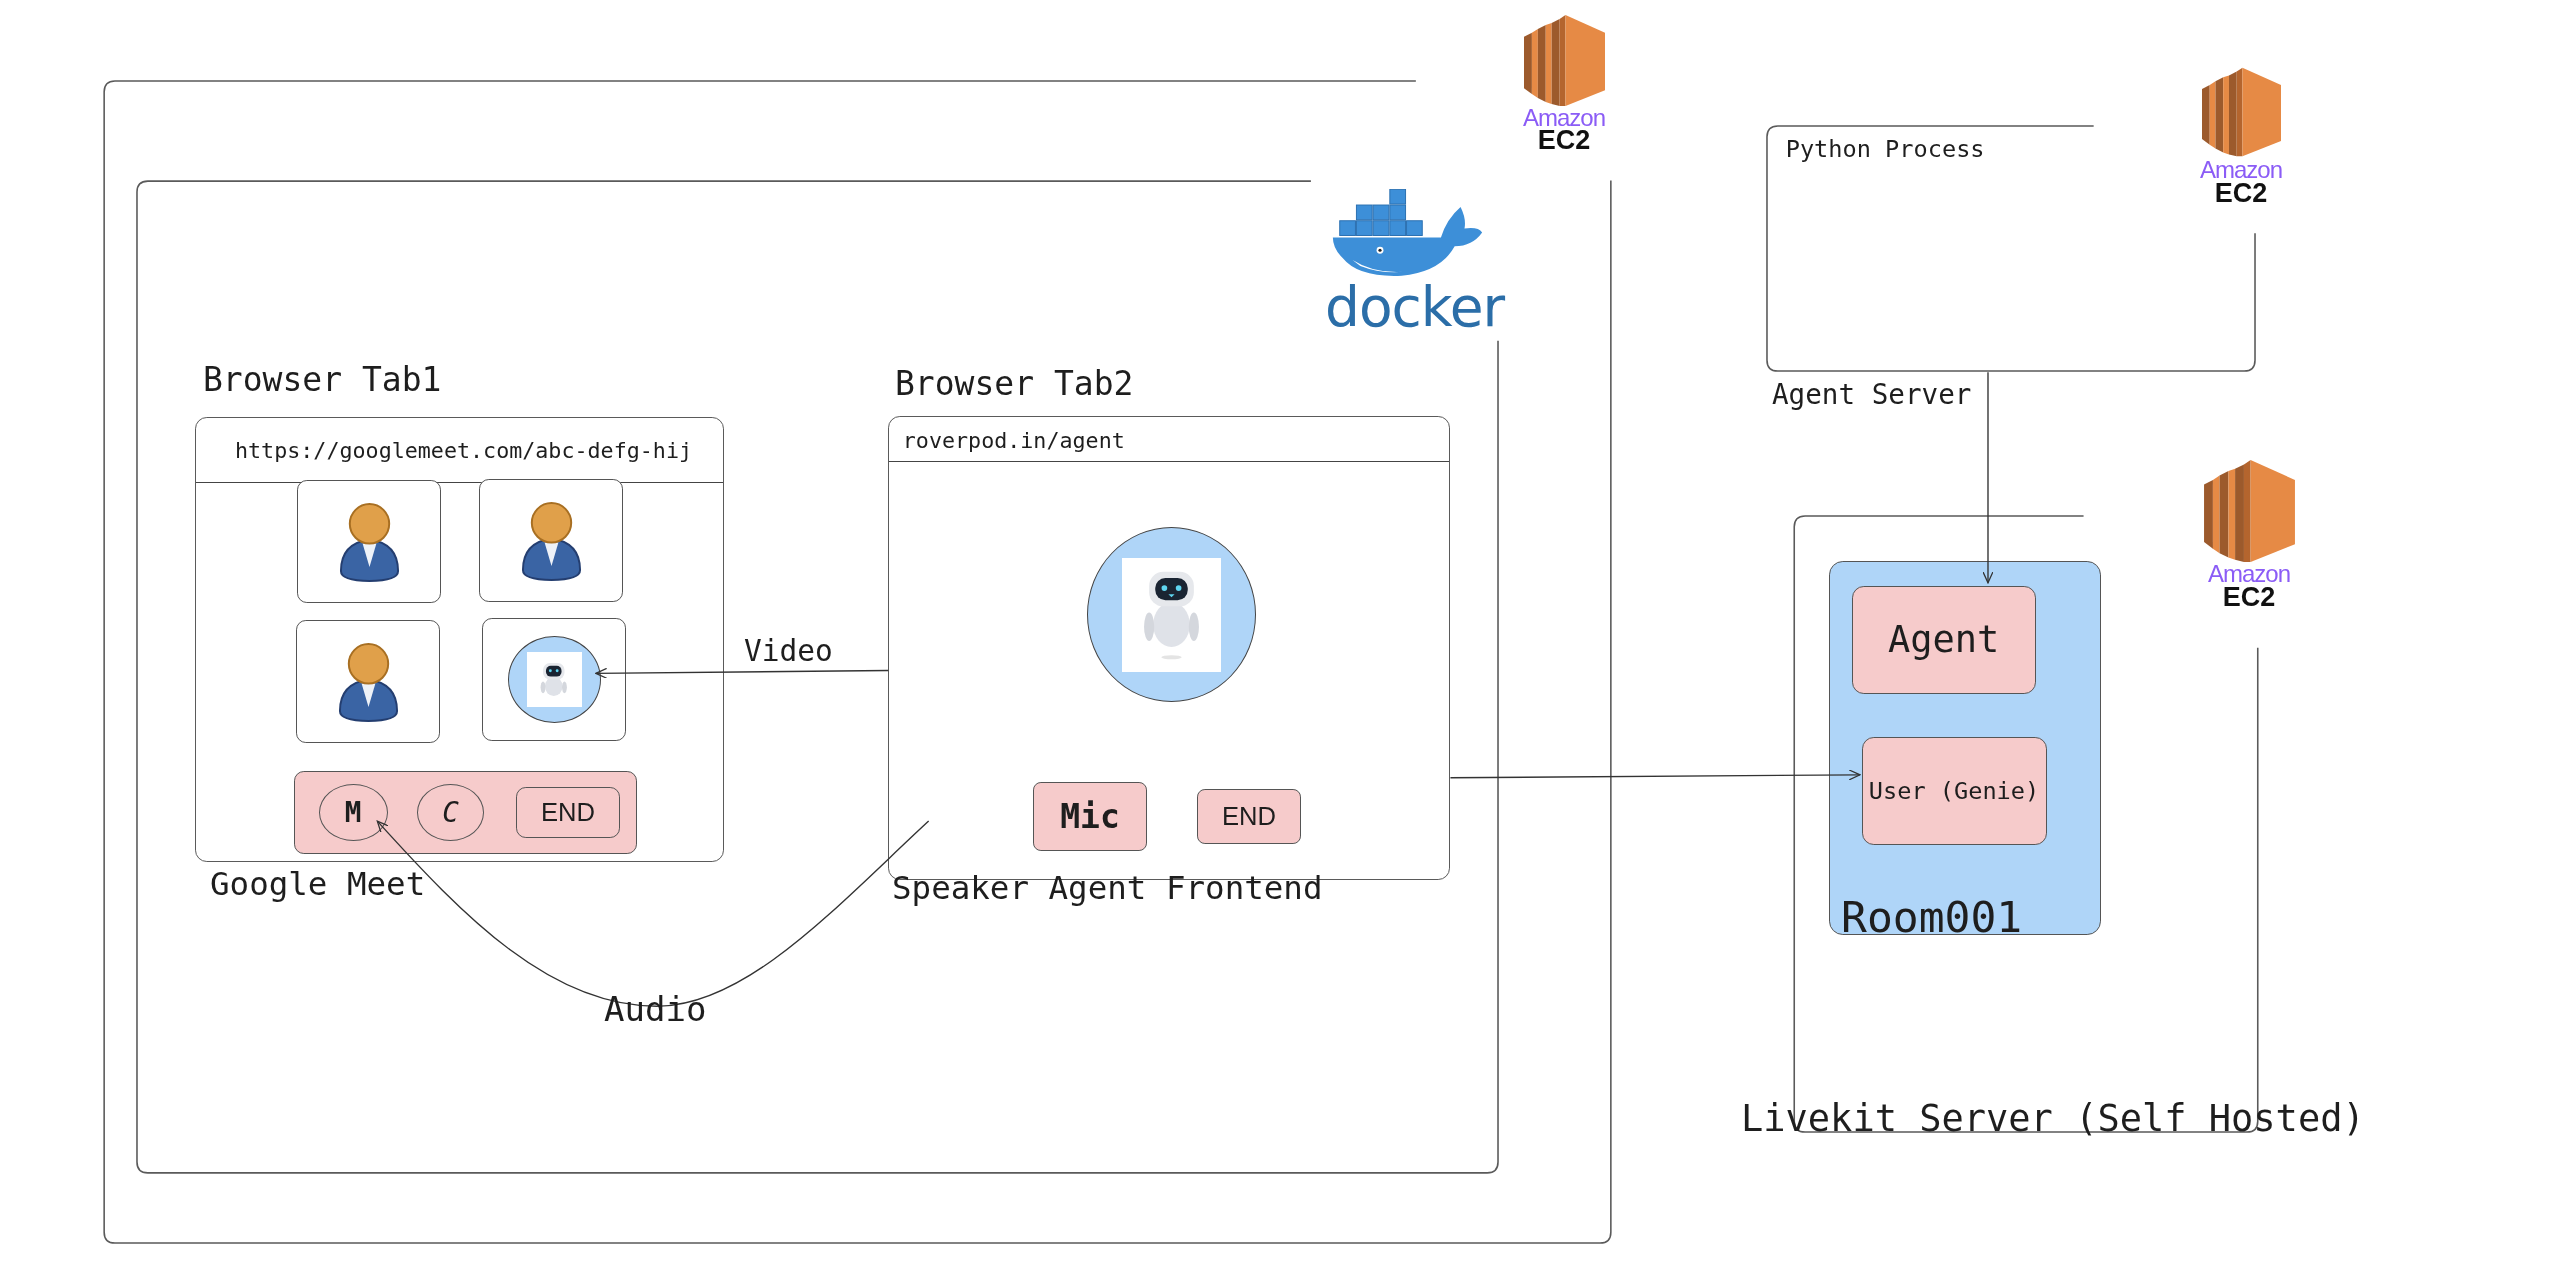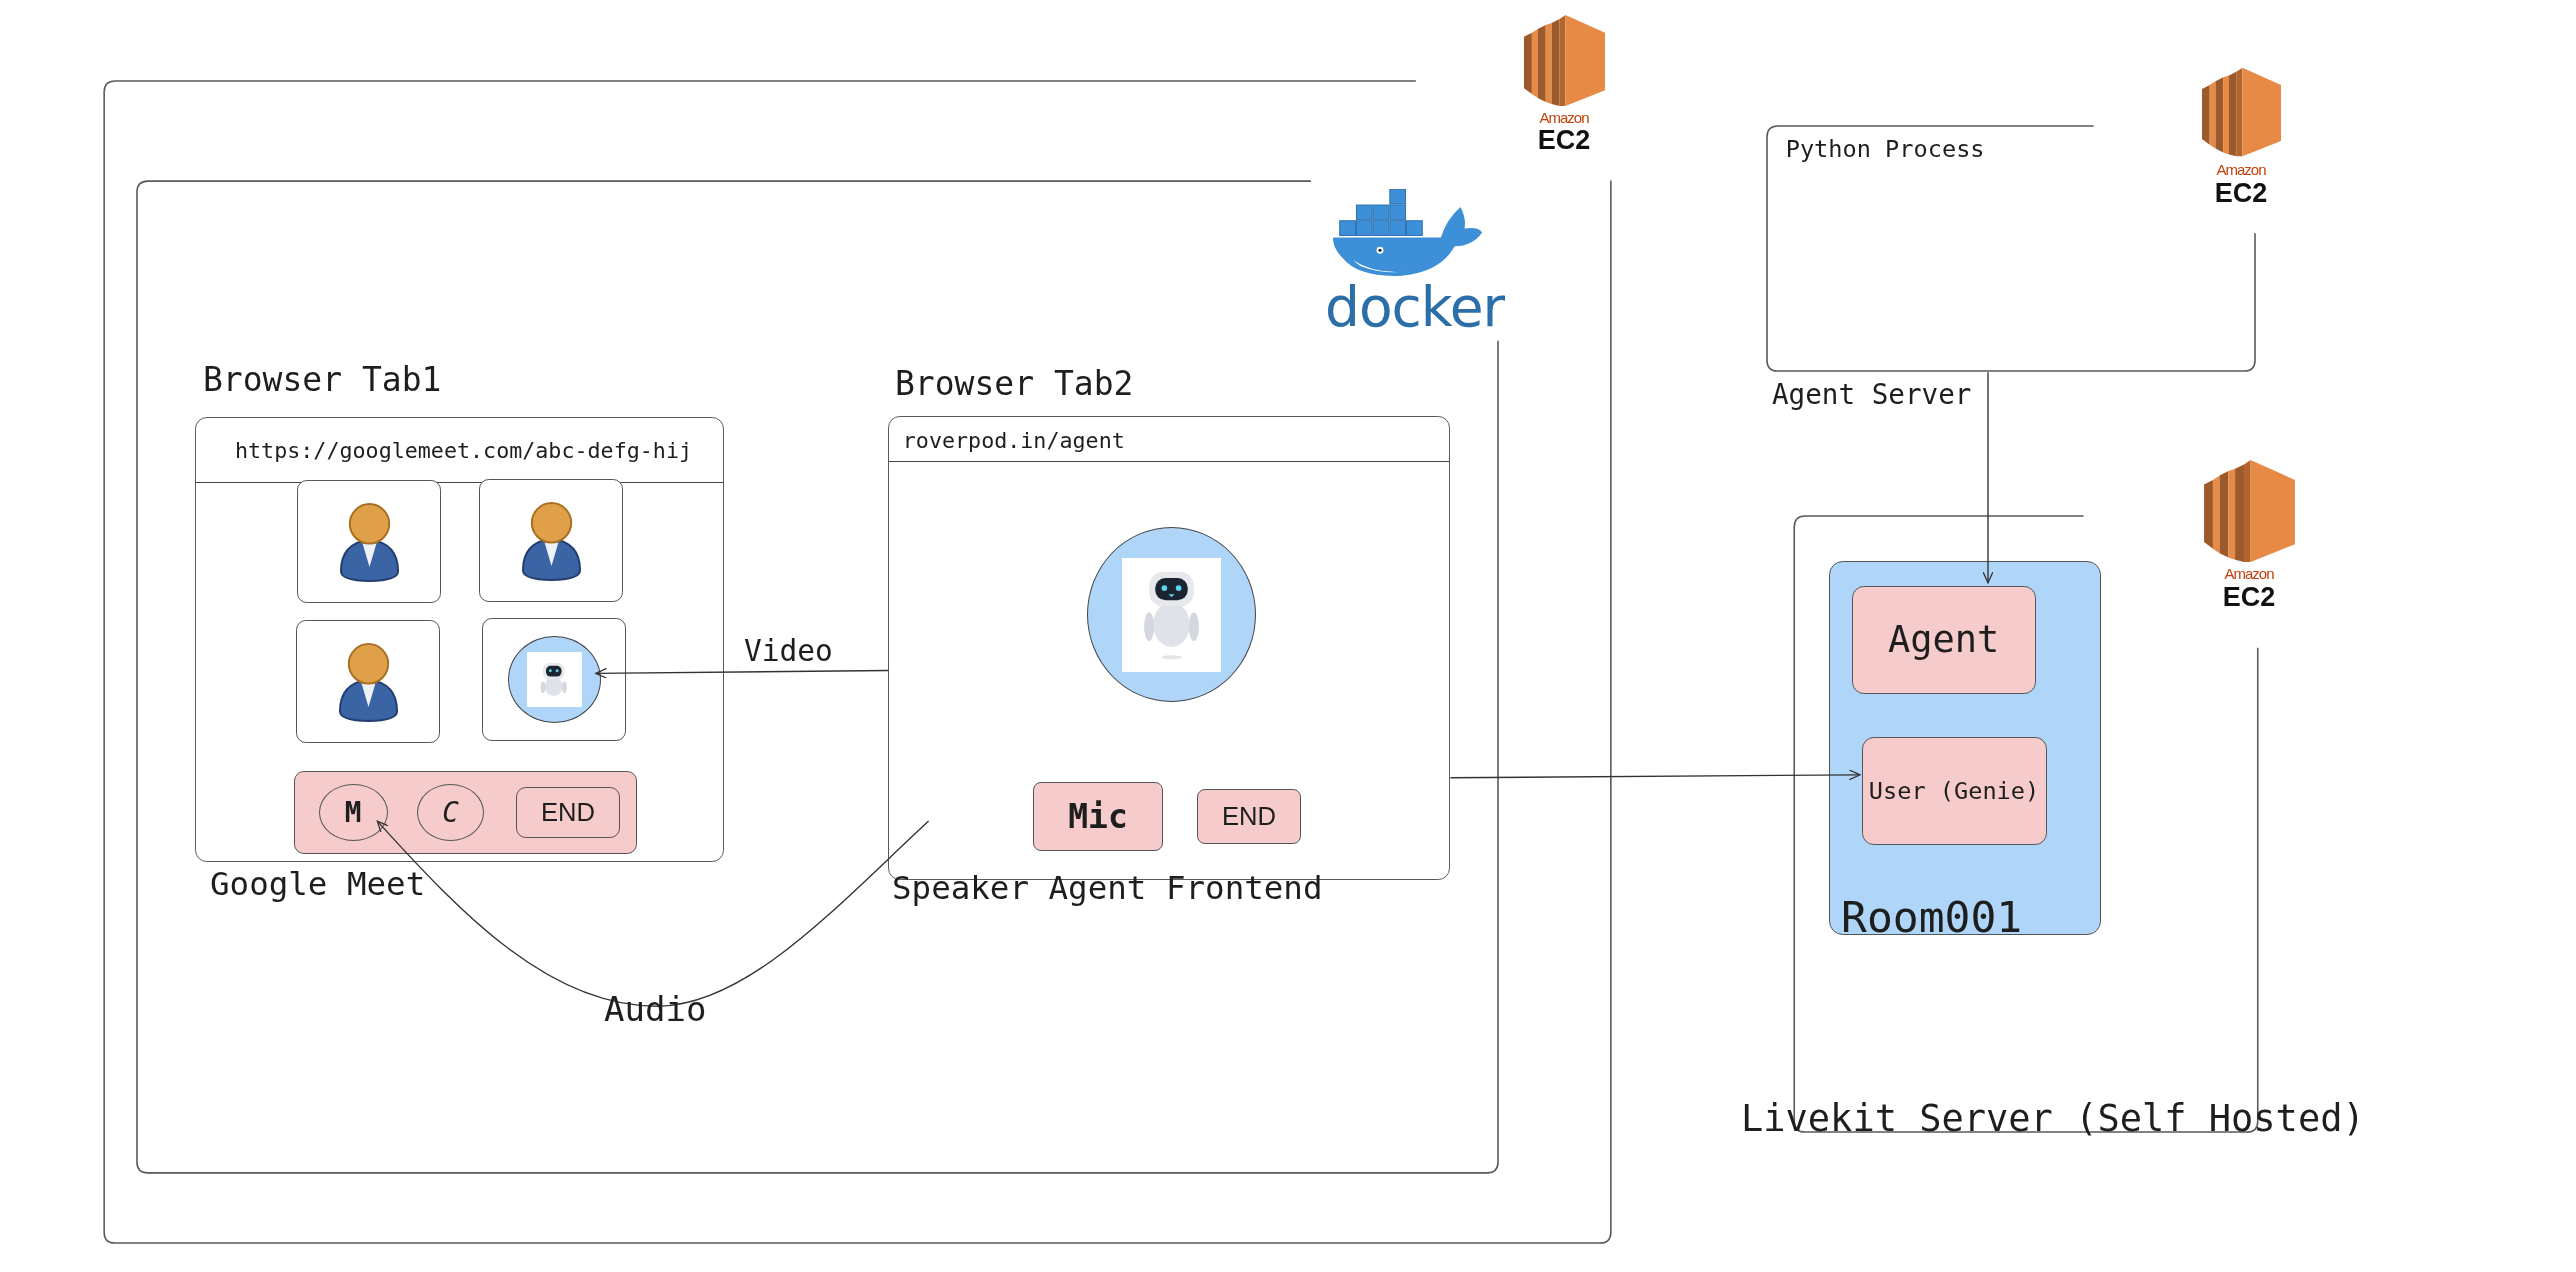--- a/index.html
+++ b/index.html
@@ -5,21 +5,21 @@
   html, body { margin:0; padding:0; background:#ffffff; }
   body { width:2576px; height:1272px; position:relative; overflow:hidden;
          font-family:"DejaVu Sans Mono", monospace; color:#1e1e1e; }
   .abs { position:absolute; box-sizing:border-box; }
   .box { border:1.6px solid #5a5a5a; border-radius:11.8px; background:transparent; }
   .label { position:absolute; white-space:nowrap; color:#1e1e1e; }
   .pink { background:#f6cbcb; border:1.4px solid #555; border-radius:11.8px; }
   .blue { background:#afd5f8; border:1.4px solid #555; border-radius:13.8px; }
   .center { display:flex; align-items:center; justify-content:center; }
   .ec2 { position:absolute; width:98px; text-align:center; font-family:"Liberation Sans", sans-serif; }
-  .ec2 .t1 { font-size:15px; color:#c2410c; letter-spacing:-1px; line-height:23.6px; }
+  .ec2 .t1 { font-size:24px; color:#8b5cf6; letter-spacing:-1px; line-height:23.6px; }
   .ec2 .t2 { font-size:27px; font-weight:bold; color:#111; line-height:23.6px; }
   svg.overlay { position:absolute; left:0; top:0; pointer-events:none; }
   .docker-word { font-family:"DejaVu Sans", sans-serif; font-size:55px; color:#2b6ea8; letter-spacing:-1px; line-height:55px; }
   .tile { border:1.4px solid #555; border-radius:9.8px; background:#fff; }
   .ellipse { border:1.4px solid #555; border-radius:50%; }
 </style>
 </head>
 <body>
 
 <div class="abs" style="left:103px; top:80px; width:1509px; height:1164px;">
@@ -144,21 +144,21 @@
         <circle cx="11.5" cy="10" r="1.4" fill="#5fd5f0"></circle>
           <circle cx="18.5" cy="10" r="1.4" fill="#5fd5f0"></circle>
         <path d="M13.5 13 L16.5 13 L15 14.5 Z" fill="#5fd5f0"></path>
         <ellipse cx="4" cy="29" rx="2.5" ry="7" fill="#d4d7dd"></ellipse>
           <ellipse cx="26" cy="29" rx="2.5" ry="7" fill="#d4d7dd"></ellipse>
         <ellipse cx="15" cy="44" rx="5" ry="1" fill="#e4e4e4"></ellipse>
       </svg>
     </div>
   </div>
 
-  <div class="abs pink center" style="left:144px; top:365px; width:130px; height:69px; border-radius:7.9px;">
+  <div class="abs pink center" style="left:144px; top:365px; width:114px; height:69px; border-radius:7.9px;">
     <span style="font-size:33px; font-weight:bold;">Mic</span>
   </div>
   <div class="abs pink center" style="left:308px; top:372px; width:104px; height:55px; border-radius:7.9px;">
     <span style="font-family:'Liberation Sans',sans-serif; font-size:25.6px;">END</span>
   </div>
 </div>
 
 <div class="label" style="left:892px; top:869px; font-size:32.5px;">Speaker Agent Frontend</div>
 
 <div class="abs" style="left:1766px; top:125px; width:490px; height:248px;padding-left:40px;">

